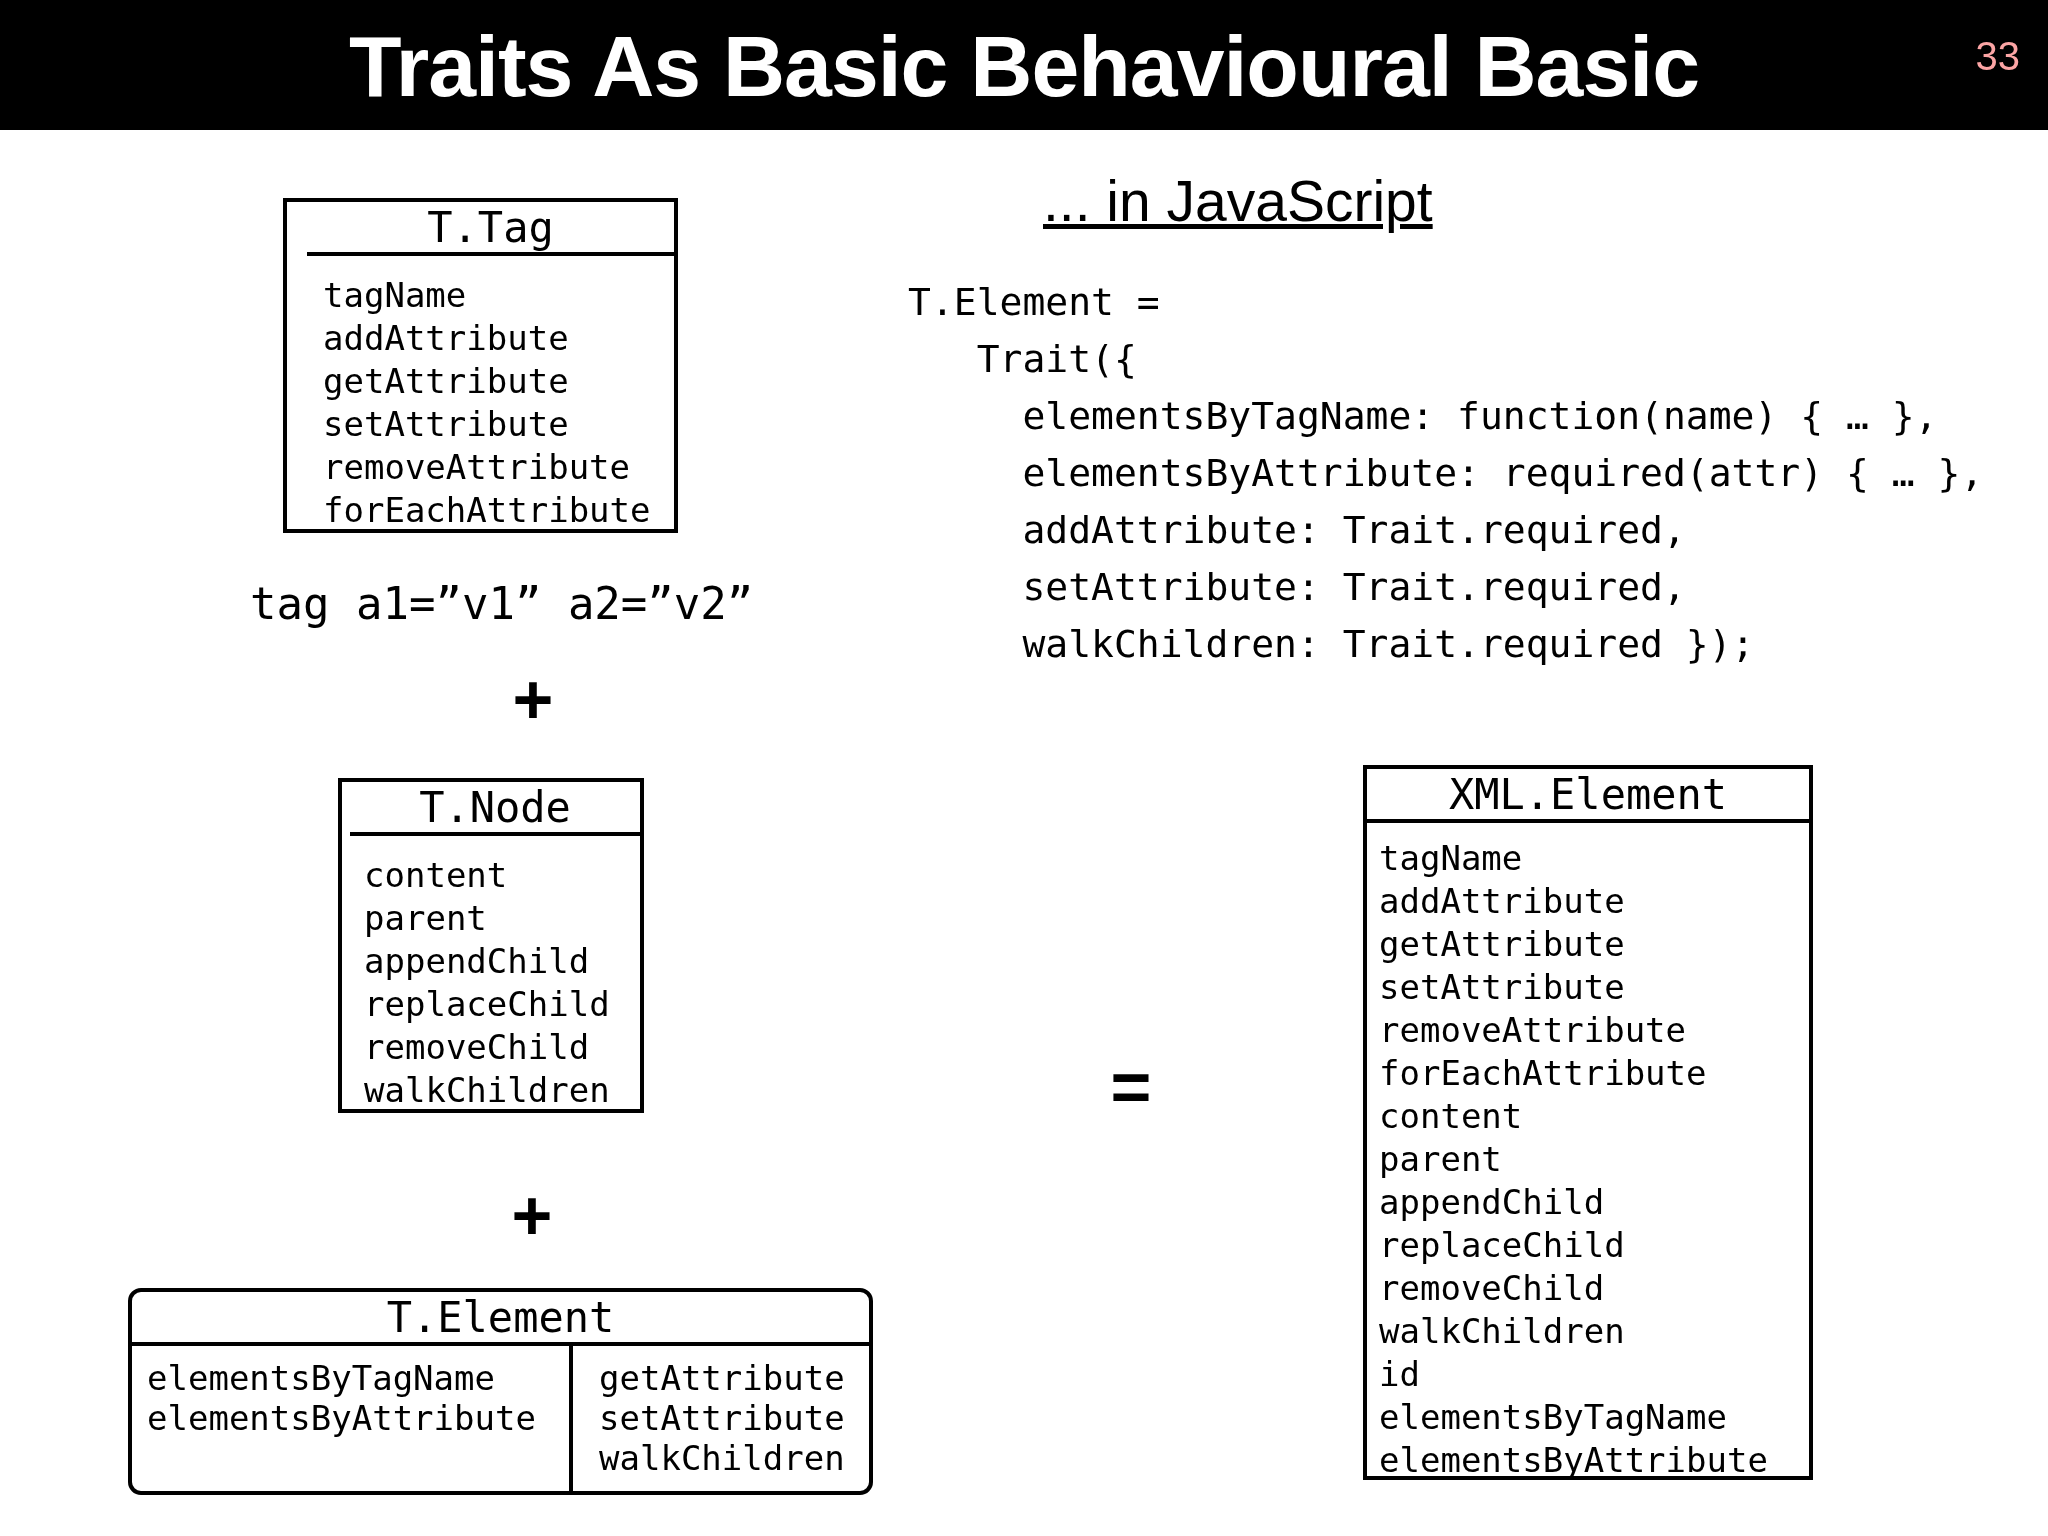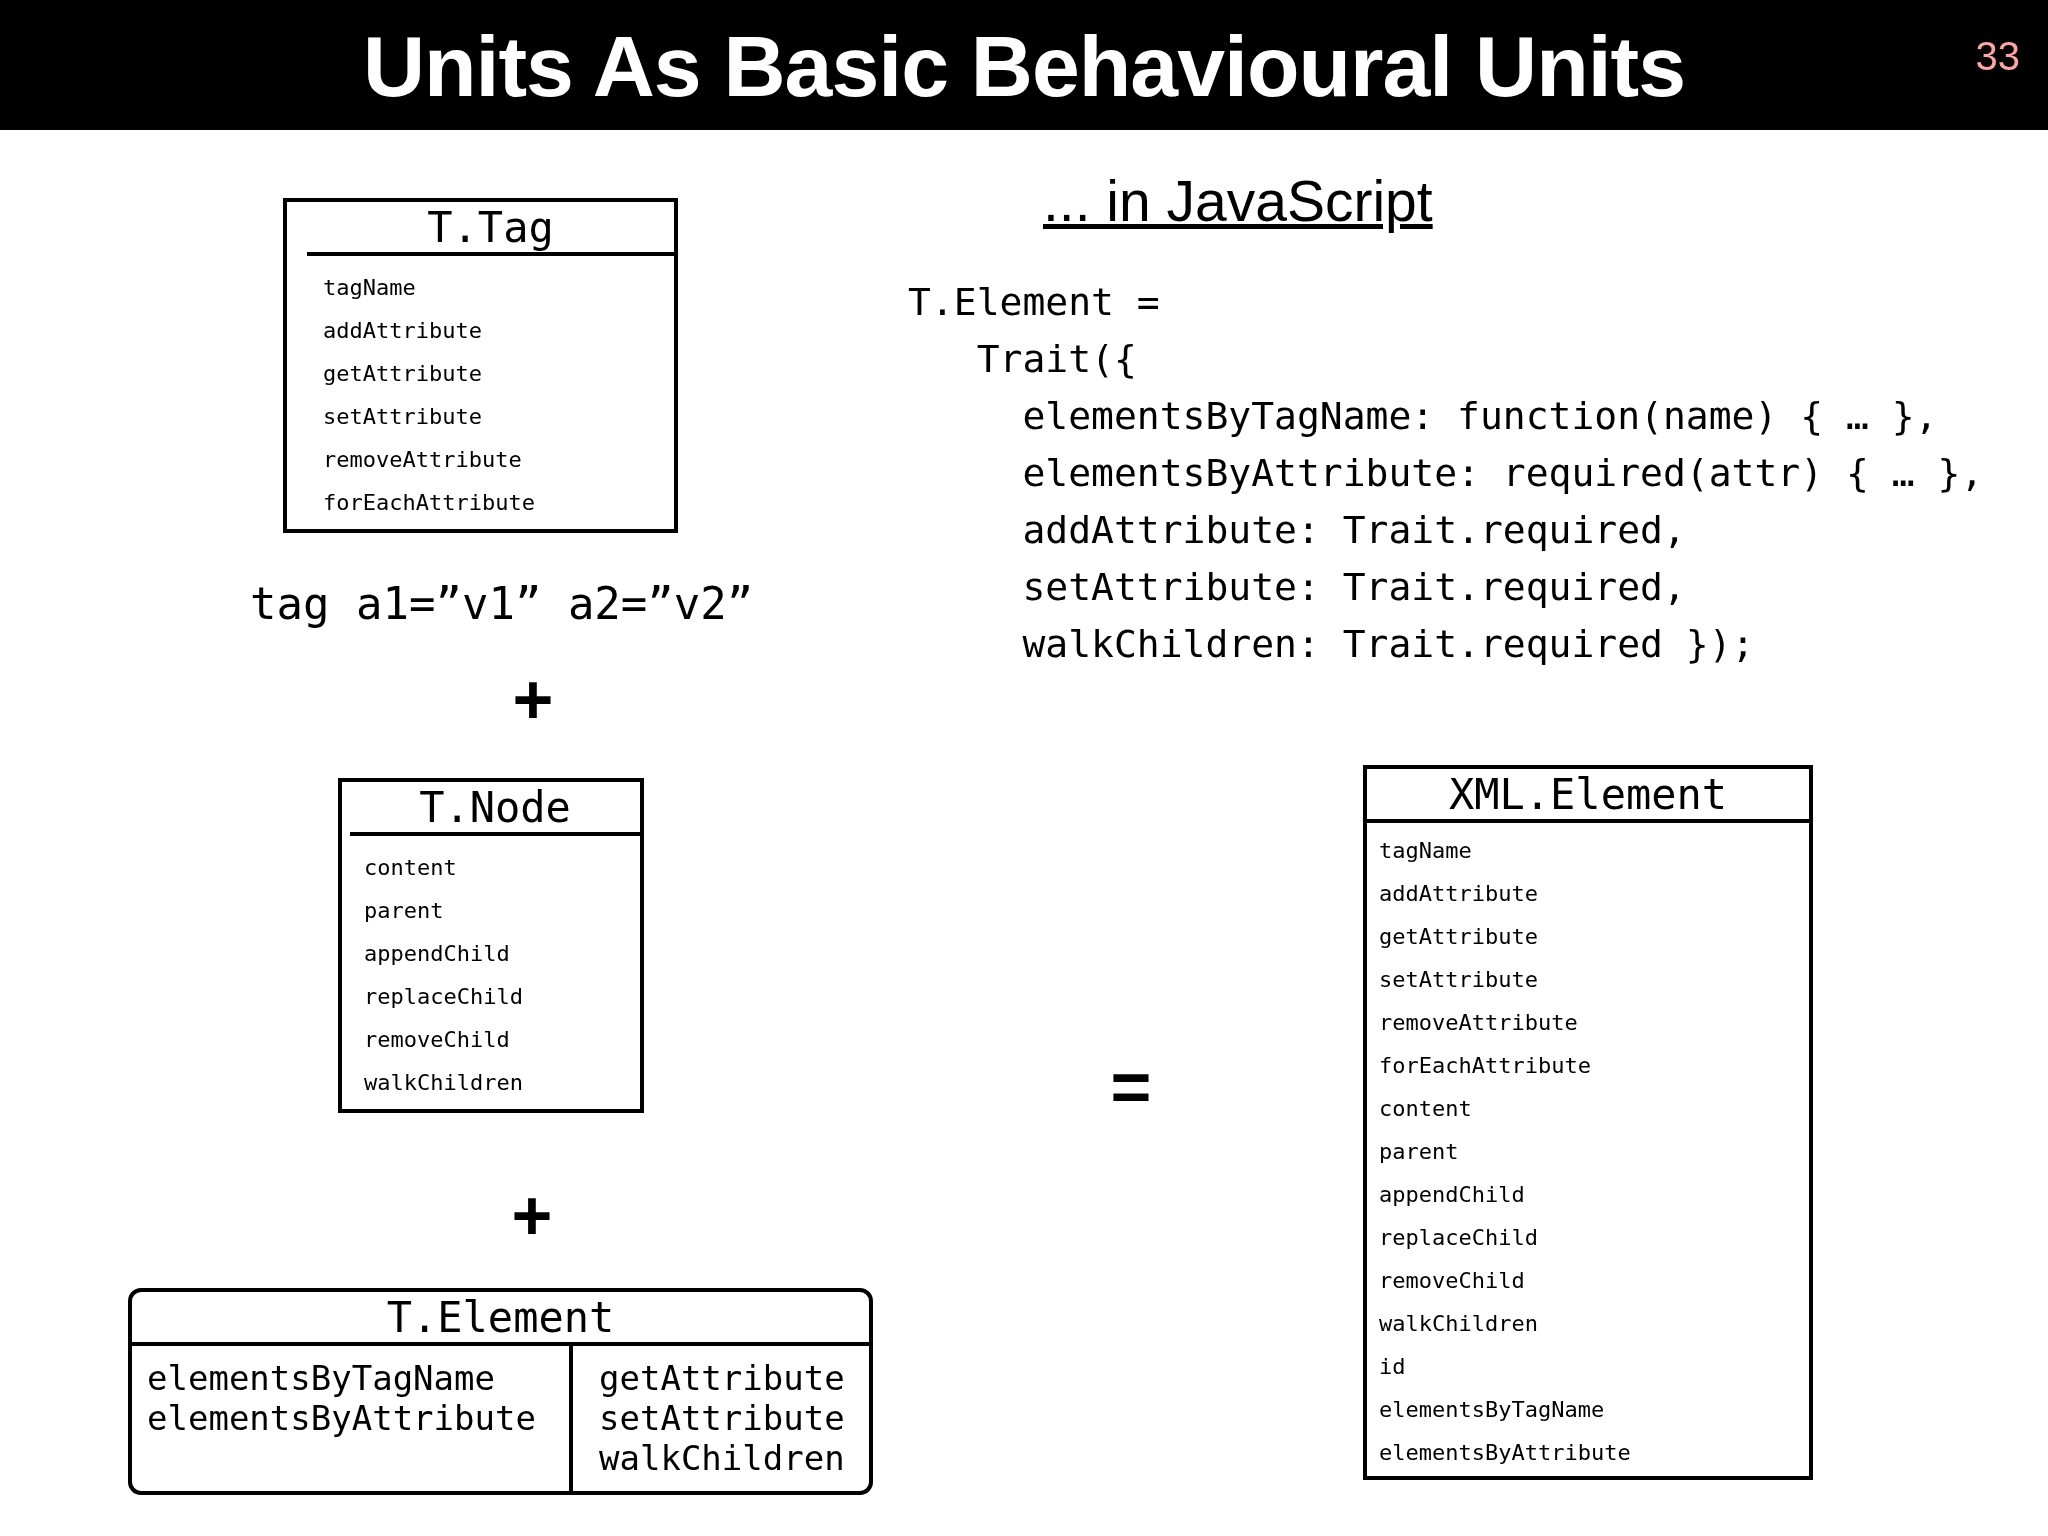--- a/index.html
+++ b/index.html
@@ -53,21 +53,22 @@
   .box-title {
     height: 50px;
     line-height: 52px;
     border-bottom: 4px solid #000000;
     text-align: center;
     font-size: 42px;
     white-space: nowrap;
   }
   .box-members {
     padding: 10px 0 0 16px;
-    font-size: 22px;
+    font-size: 34px;
+    margin-top: 8px;
   }
   .box-members .member-line {
     height: 43px;
     line-height: 43px;
     white-space: pre;
   }
   .split-body {
     display: flex;
     flex-direction: row;
     align-items: stretch;
@@ -135,21 +136,21 @@
     line-height: 57px;
     white-space: pre;
   }
 </style>
 </head>
 <body>
 
 <div class="stage">
 
   <div class="header-bar">
-    <div class="header-title">Units As Basic Behavioural Units</div>
+    <div class="header-title">Traits As Basic Behavioural Basic</div>
     <div class="slide-number">33</div>
   </div>
 
   <div class="class-box" id="t-tag-box">
     <div class="box-title">T.Tag</div>
     <div class="box-members">
         <div class="member-line">tagName</div>
         <div class="member-line">addAttribute</div>
         <div class="member-line">getAttribute</div>
         <div class="member-line">setAttribute</div>

